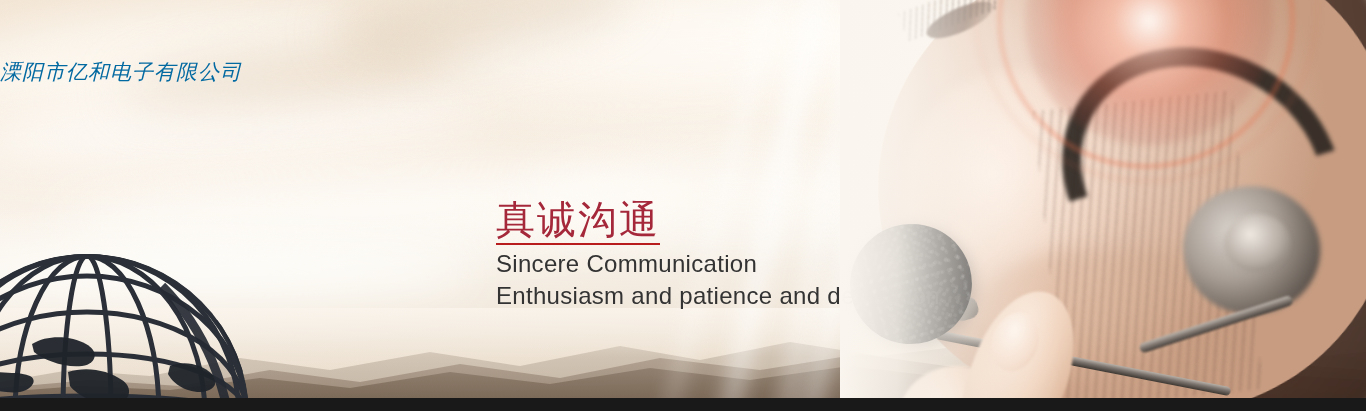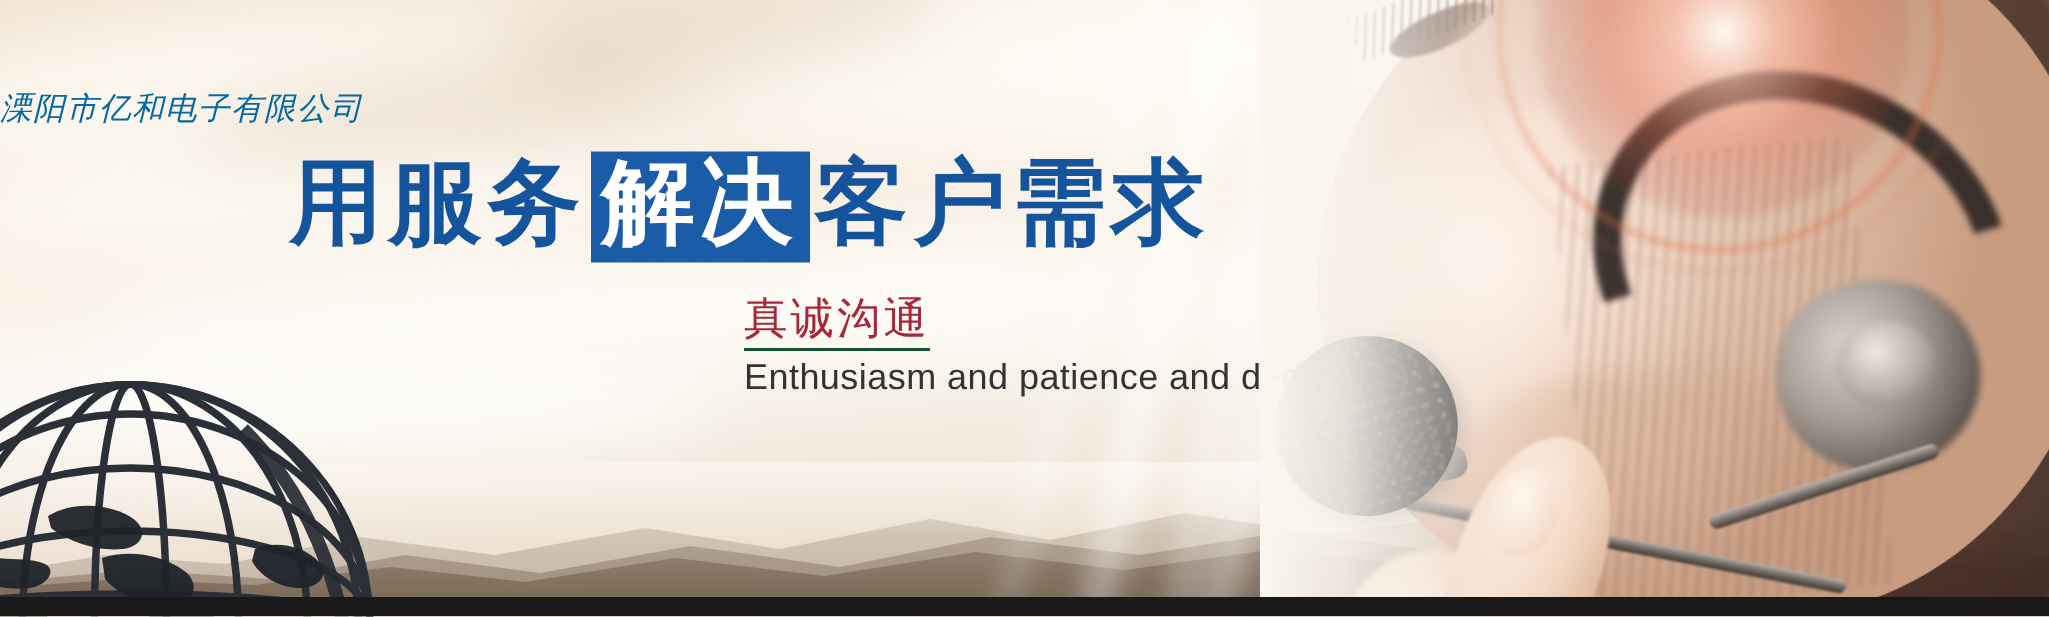--- a/index.html
+++ b/index.html
@@ -368,25 +368,25 @@
   }
 
   .sublines {
     position: absolute;
     left: 496px;
     top: 197px;
     z-index: 14;
     white-space: nowrap;
   }
   .sub-cn-red {
-    font-size: 29px;
+    font-size: 39px;
     font-weight: 400;
     letter-spacing: 2px;
     color: #a5283a;
-    border-bottom: 2px solid #14532d;
+    border-bottom: 2px solid #b91c1c;
     display: inline-block;
     padding-bottom: 1px;
     line-height: 1.16;
   }
   .sub-en {
     font-size: 24px;
     font-weight: 400;
     letter-spacing: 0.3px;
     color: #333333;
     margin-top: 6px;
@@ -528,26 +528,24 @@
         <path d="M388,70 C420,118 436,180 434,246"></path>
         <path d="M300,300 C352,296 404,284 448,262"></path>
         <path d="M286,252 C338,250 392,238 436,216"></path>
         <path d="M278,200 C330,200 384,190 426,170"></path>
       </g>
     </svg>
   </div>
 
   <div class="company">溧阳市亿和电子有限公司</div>
 
-  <div class="headline">
-    <span>用服务</span><span class="hl-box">解决</span><span>客户需求</span>
-  </div>
 
   <div class="sublines">
     <div>
       <span class="sub-cn-red">真诚沟通</span>
     </div>
+    <div class="sub-en">Sincere Communication</div>
     <div class="sub-en2">Enthusiasm and patience and dedication</div>
   </div>
 
   <div class="bottom-bar"></div>
 
 </div>
 
 </body></html>

